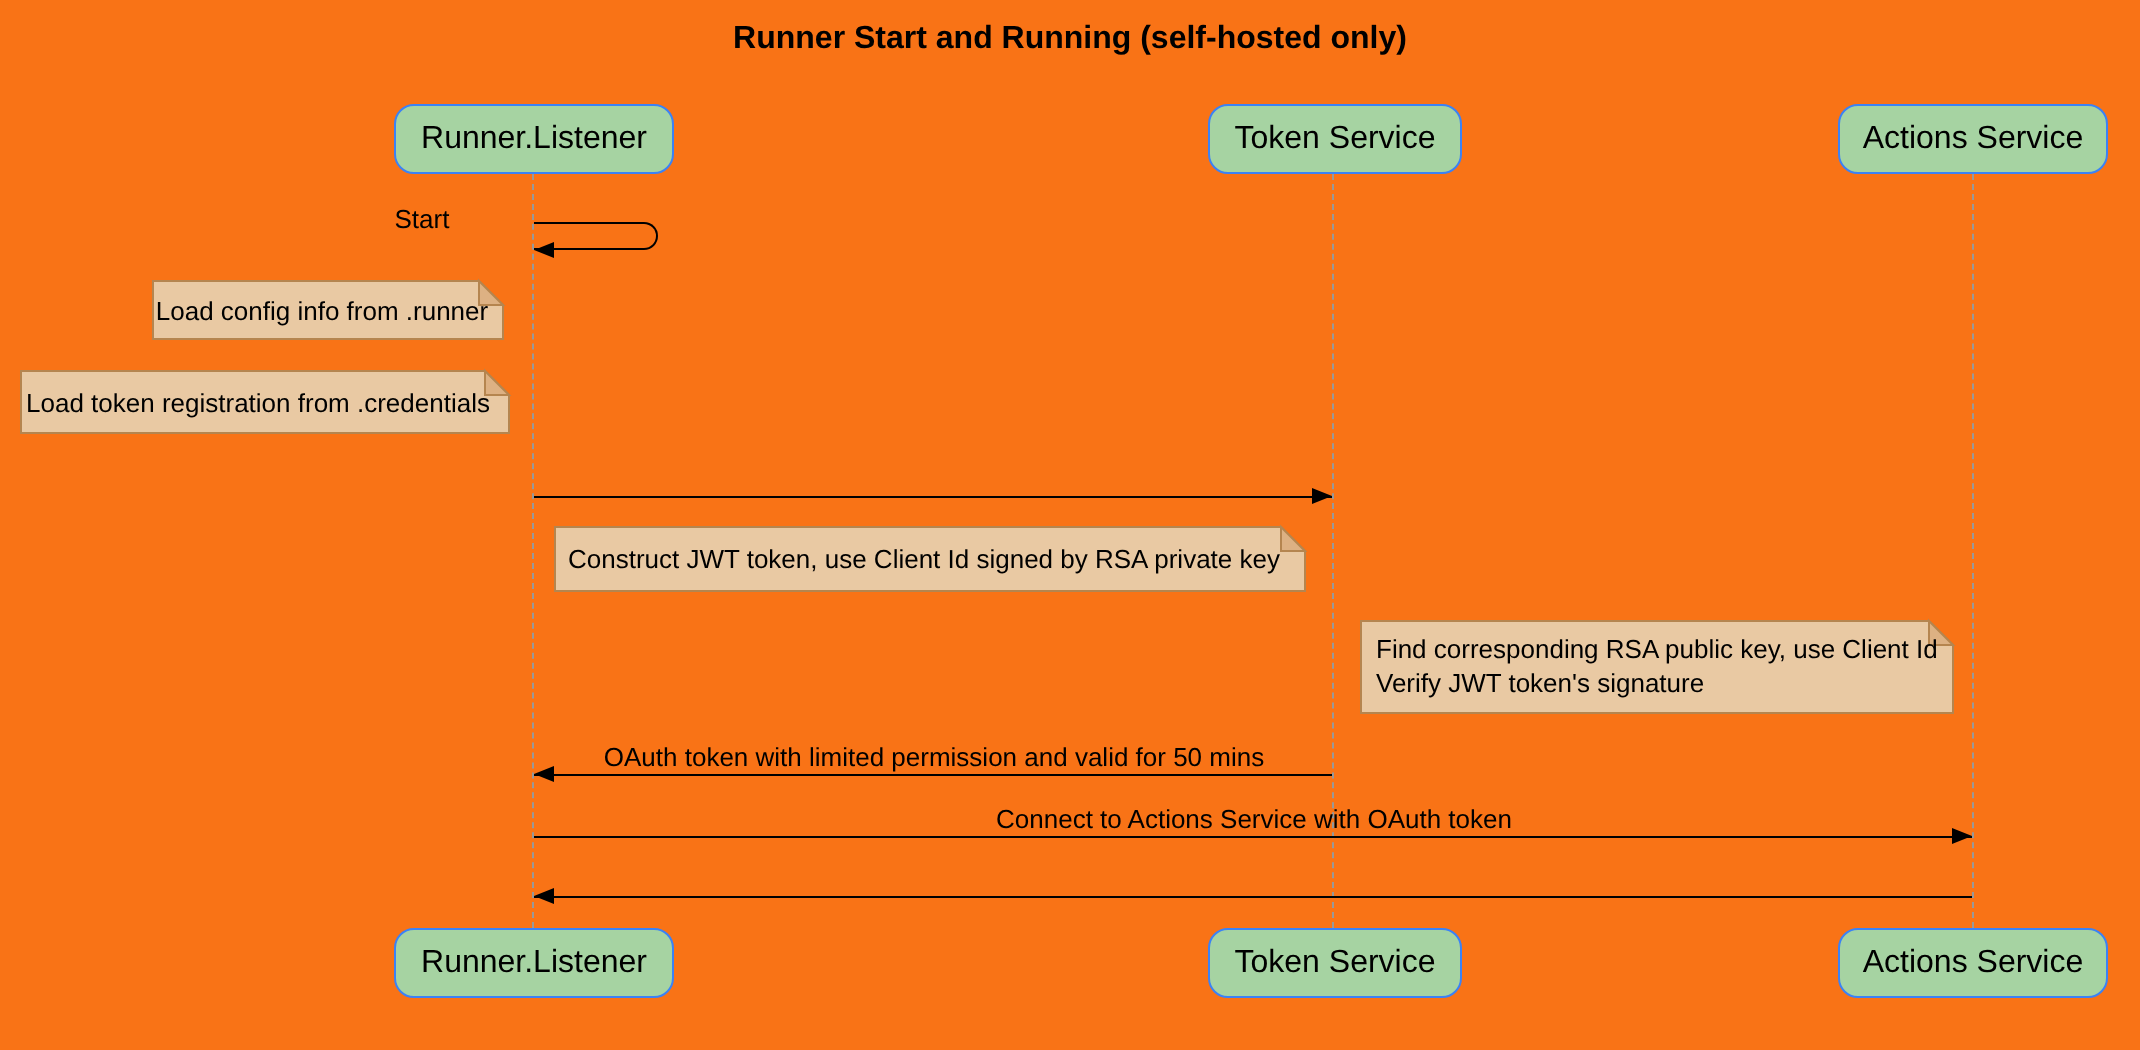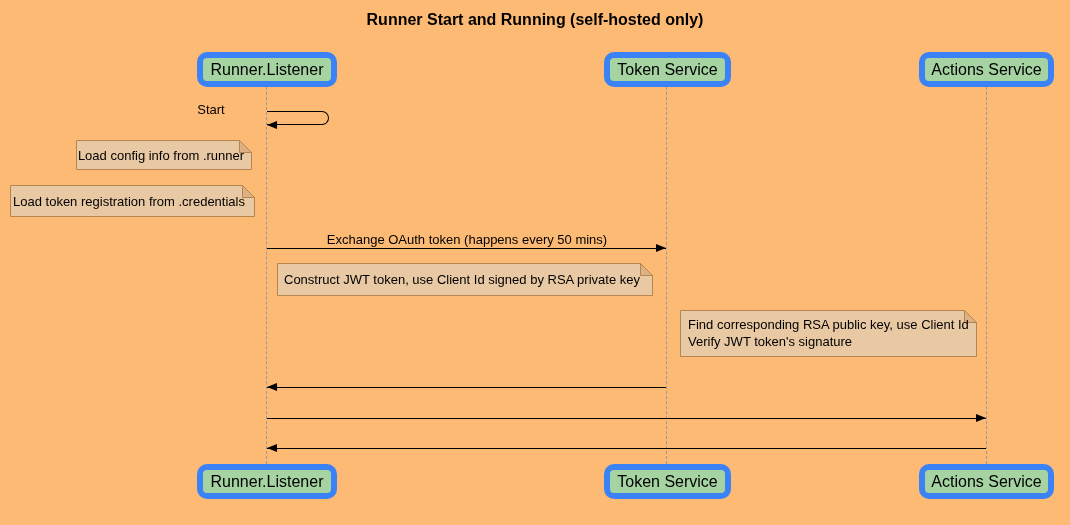--- a/index.html
+++ b/index.html
@@ -1,29 +1,29 @@
 <!DOCTYPE html>
 <html><head>
 <meta charset="utf-8">
 <style>
   html,body{margin:0;padding:0;background:#fff;}
   .canvas{
-    position:relative;width:1070px;height:525px;background:#fdba74;overflow:hidden;
+    position:relative;width:1070px;height:525px;background:#f97316;overflow:hidden;
     font-family:"Liberation Sans",sans-serif;color:#000;
   }
   .title{
     position:absolute;top:11px;left:0;width:1070px;text-align:center;
     font-size:16px;font-weight:bold;
   }
   .lifeline{
     position:absolute;top:87px;height:377px;width:0;
     border-left:1px dashed #999;
   }
   .participant{
-    position:absolute;height:35px;background:#A6D3A2;border:6px solid #3b82f6;
+    position:absolute;height:35px;background:#A6D3A2;border:1px solid #3b82f6;
     border-radius:10px;display:flex;align-items:center;justify-content:center;
     font-size:16px;box-sizing:border-box;
   }
   .msg-label{
     position:absolute;font-size:13px;line-height:15px;white-space:nowrap;
   }
   .msg-label.center{text-align:center;}
   .msg-label.right{text-align:center;}
   .msg-line{
     position:absolute;height:0;border-top:1px solid #000;
@@ -78,40 +78,41 @@
     <path class="note-flap" d="M163.5,0.5 L163.5,12.5 L175.5,12.5 Z"></path>
     <text x="85" y="20" text-anchor="middle">Load config info from .runner</text>
   </svg>
 
   <svg class="note" style="left:10px;top:185px" width="245" height="32">
     <path class="note-body" d="M0.5,0.5 L232.5,0.5 L244.5,12.5 L244.5,31.5 L0.5,31.5 Z"></path>
     <path class="note-flap" d="M232.5,0.5 L232.5,12.5 L244.5,12.5 Z"></path>
     <text x="119" y="21" text-anchor="middle">Load token registration from .credentials</text>
   </svg>
 
-  <div class="msg-label center" style="left:267px;top:232px;width:400px">Exchange OAuth token (happens every 50 mins)</div>
   <div class="msg-line" style="left:267px;top:248px;width:399px"></div>
   <div class="arrow-right" style="left:656px;top:244px"></div>
 
   <svg class="note" style="left:277px;top:263px" width="376" height="33">
     <path class="note-body" d="M0.5,0.5 L363.5,0.5 L375.5,12.5 L375.5,32.5 L0.5,32.5 Z"></path>
     <path class="note-flap" d="M363.5,0.5 L363.5,12.5 L375.5,12.5 Z"></path>
     <text x="185" y="21" text-anchor="middle">Construct JWT token, use Client Id signed by RSA private key</text>
   </svg>
 
   <svg class="note" style="left:680px;top:310px" width="297" height="47">
     <path class="note-body" d="M0.5,0.5 L284.5,0.5 L296.5,12.5 L296.5,46.5 L0.5,46.5 Z"></path>
     <path class="note-flap" d="M284.5,0.5 L284.5,12.5 L296.5,12.5 Z"></path>
     <text x="8" y="19" text-anchor="start">Find corresponding RSA public key, use Client Id</text>
     <text x="8" y="36" text-anchor="start">Verify JWT token's signature</text>
   </svg>
 
+  <div class="msg-label center" style="left:267px;top:371px;width:400px">OAuth token with limited permission and valid for 50 mins</div>
   <div class="msg-line" style="left:267px;top:387px;width:399px"></div>
   <div class="arrow-left" style="left:267px;top:383px"></div>
 
+  <div class="msg-label center" style="left:267px;top:402px;width:720px">Connect to Actions Service with OAuth token</div>
   <div class="msg-line" style="left:267px;top:418px;width:719px"></div>
   <div class="arrow-right" style="left:976px;top:414px"></div>
 
   <div class="msg-line" style="left:267px;top:448px;width:719px"></div>
   <div class="arrow-left" style="left:267px;top:444px"></div>
 
   <div class="participant" style="left:197px;top:464px;width:140px">
     <span>Runner.Listener</span>
   </div>
   <div class="participant" style="left:604px;top:464px;width:127px">

